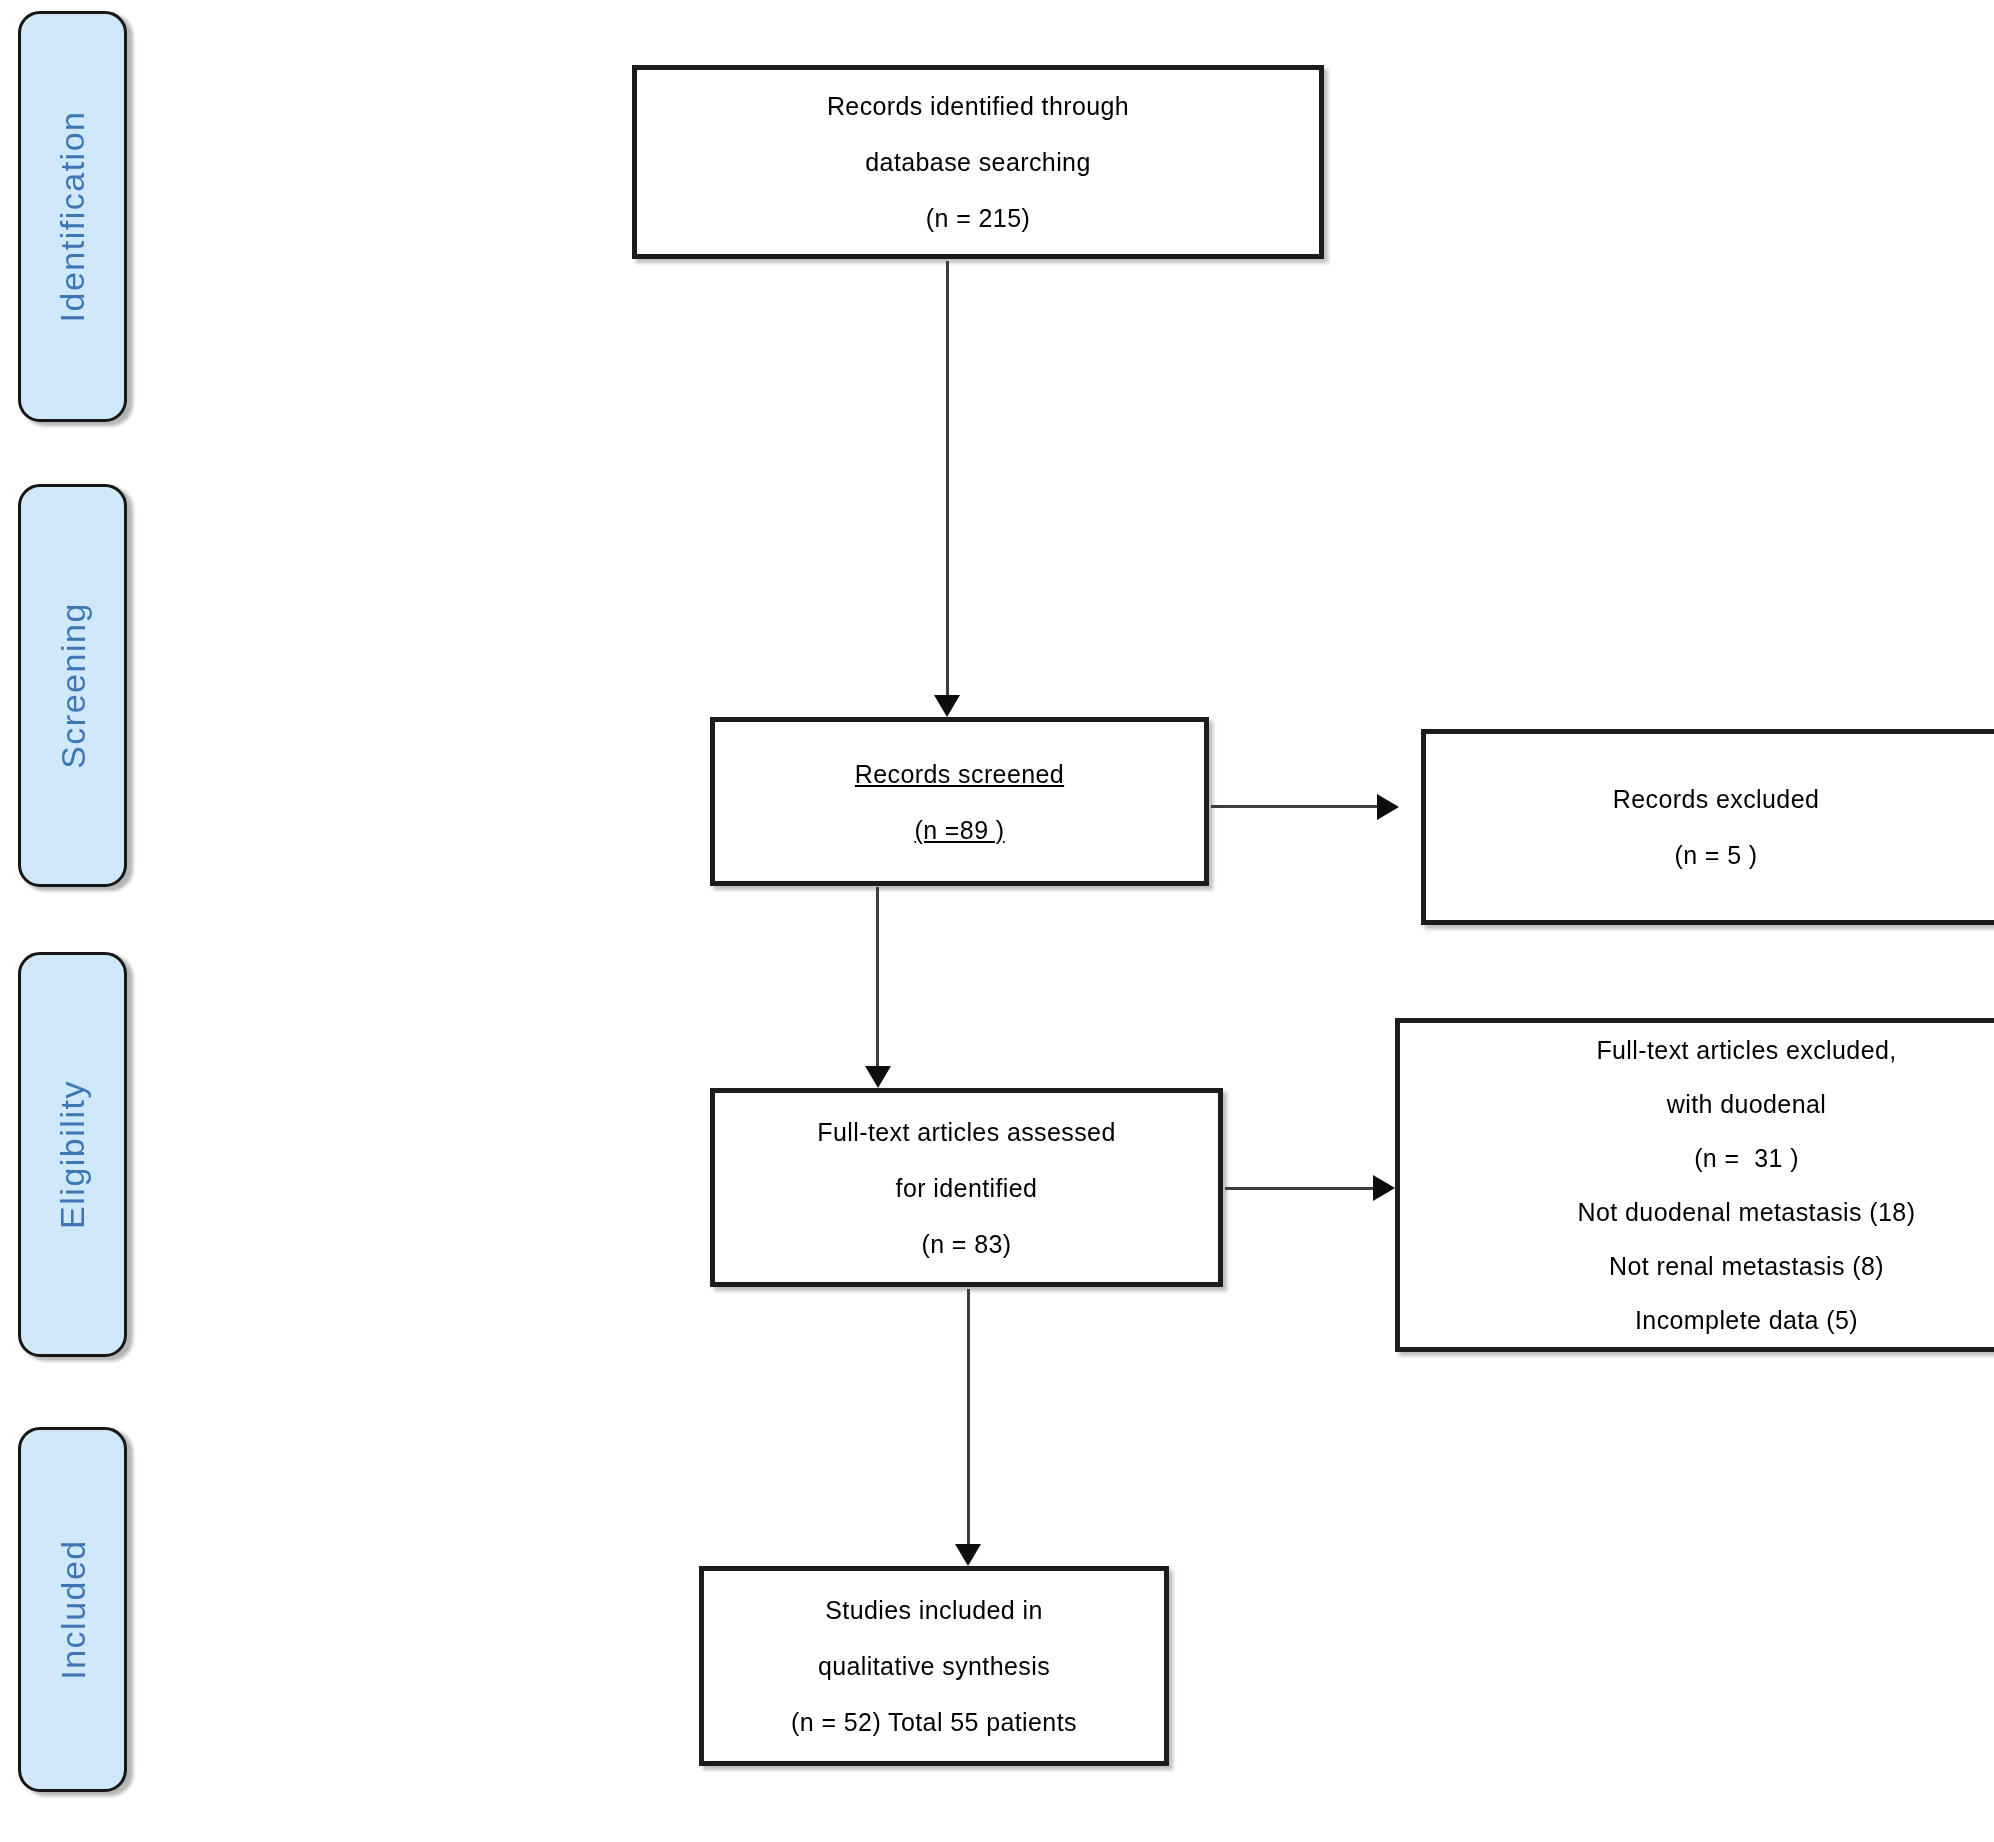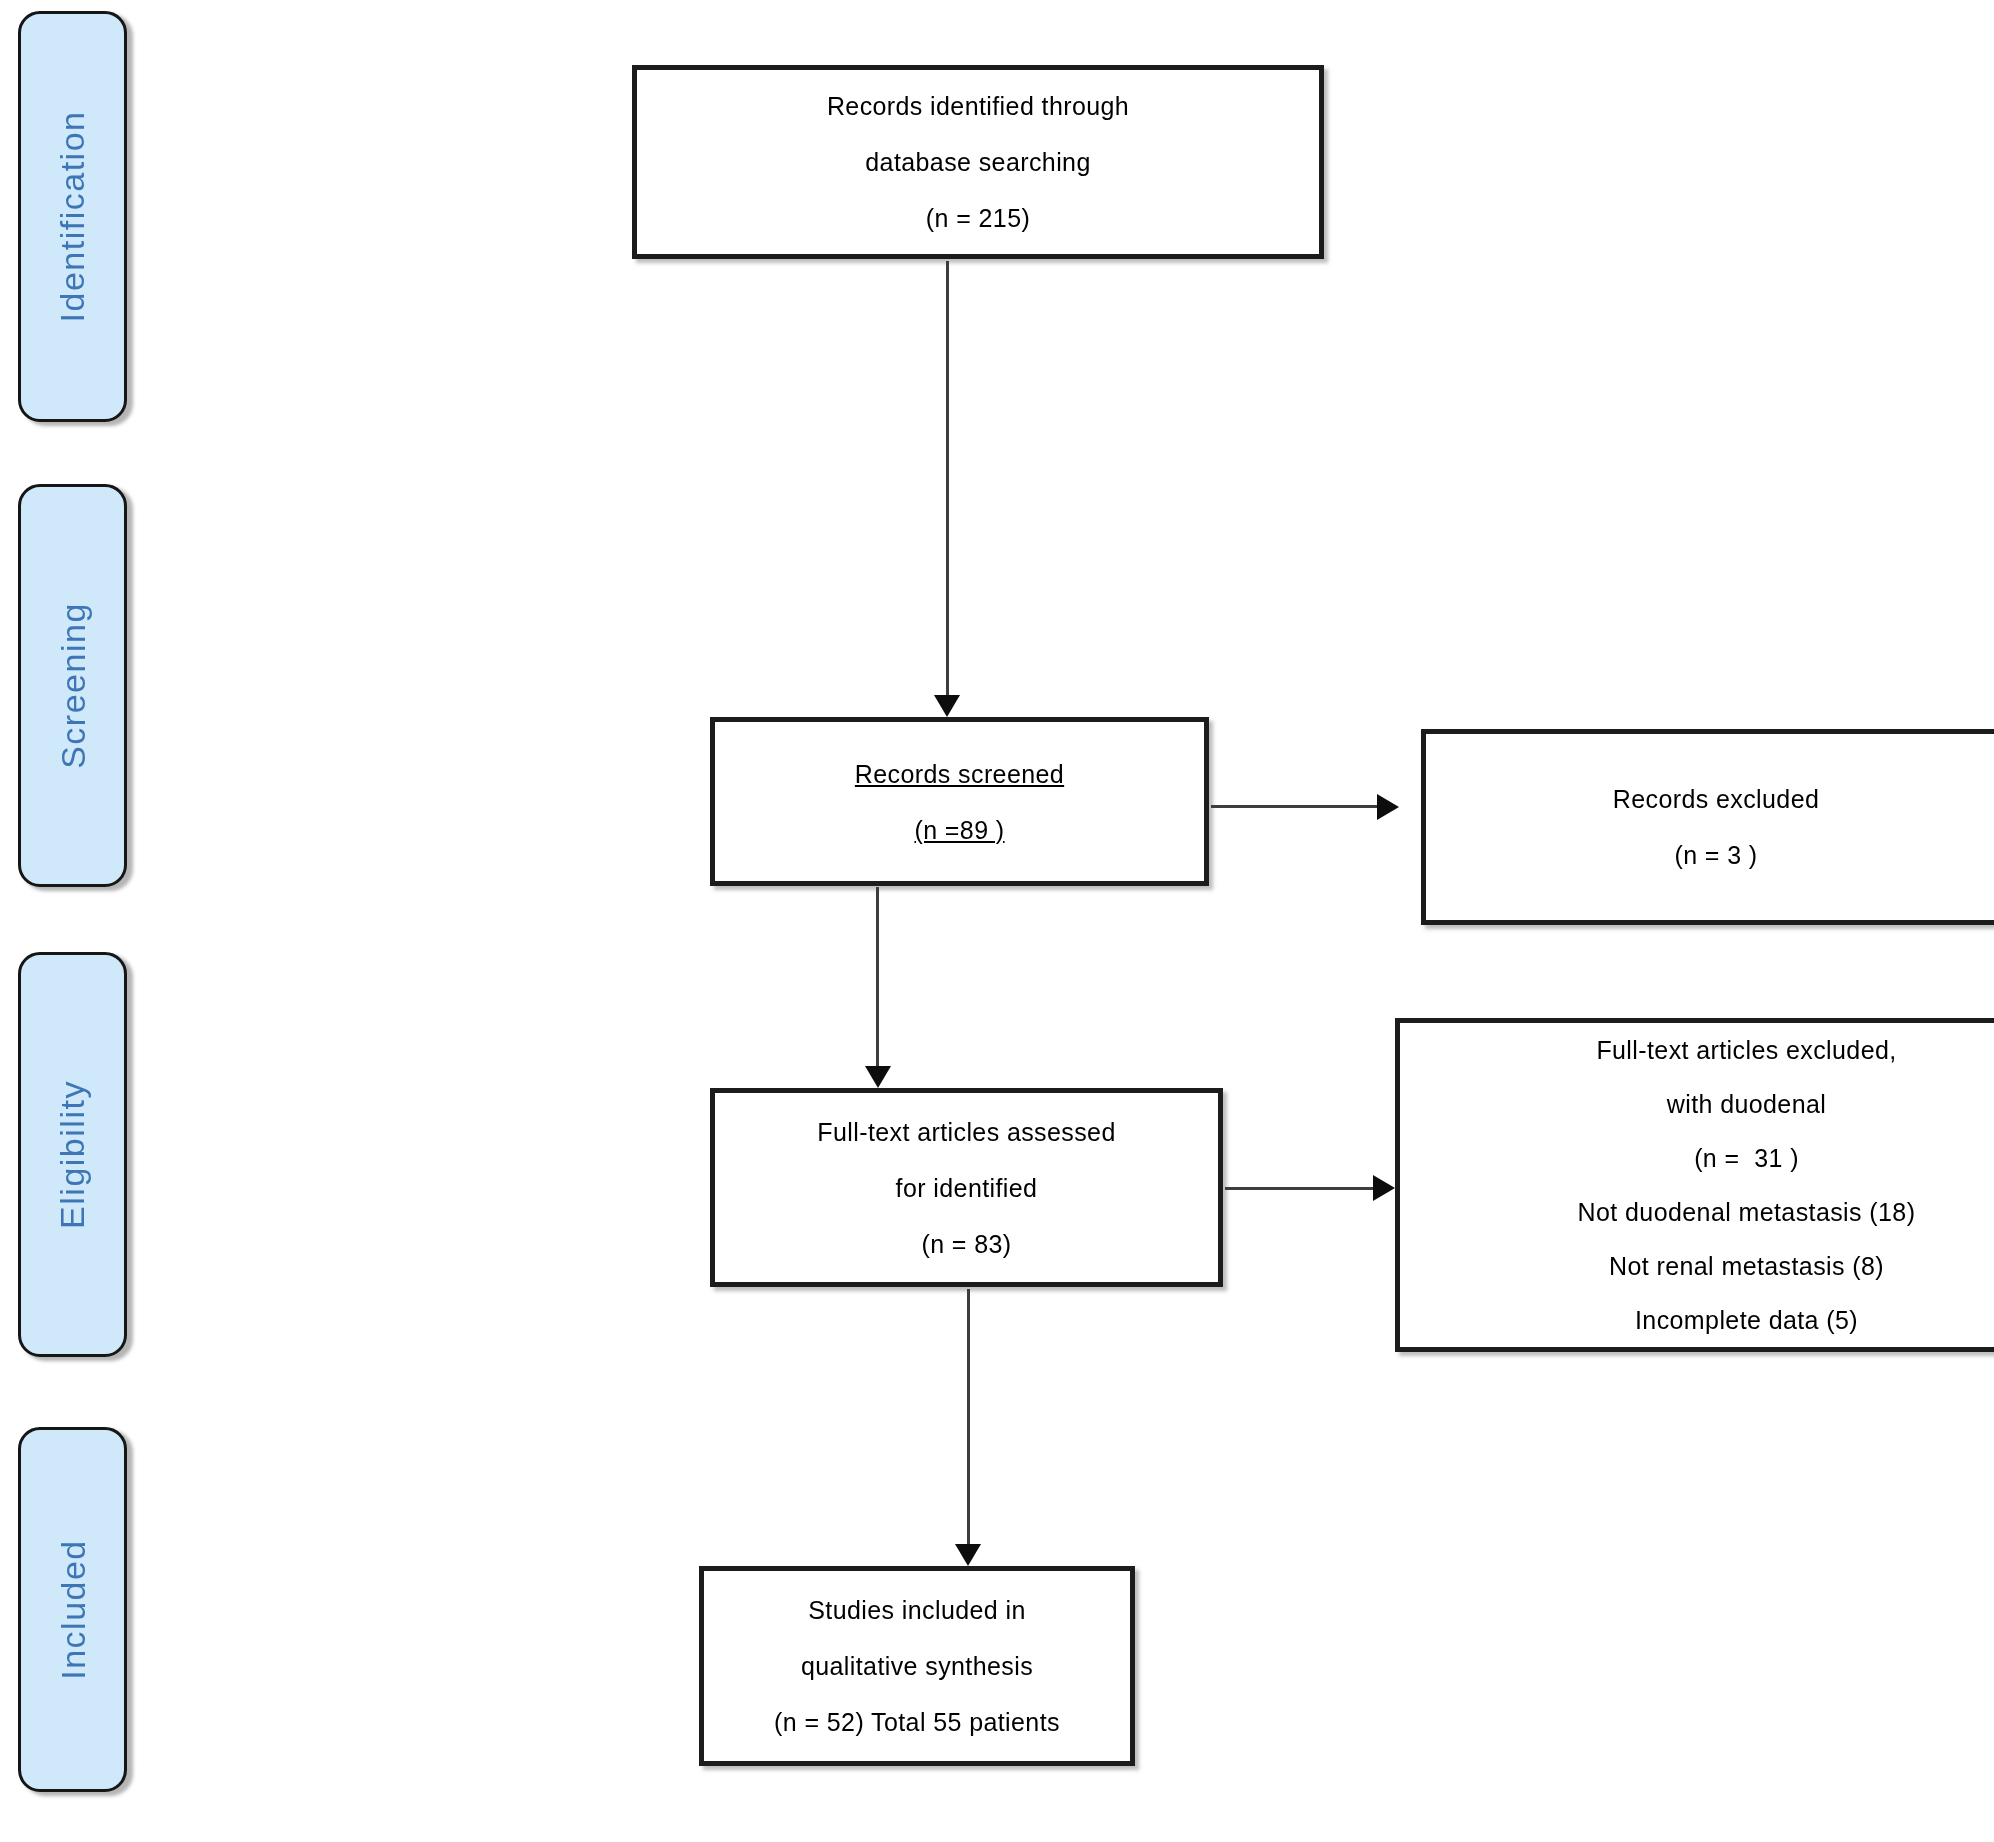--- a/index.html
+++ b/index.html
@@ -105,39 +105,39 @@
     <span class="fline">(n = 215)</span>
   </div>
 
   <div class="fbox" style="left:710px;top:717px;width:499px;height:169px;text-decoration:underline;">
     <span class="fline">Records screened</span>
     <span class="fline">(n =89 )</span>
   </div>
 
   <div class="fbox" style="left:1421px;top:717px;width:590px;height:196px;margin-top:12px;">
     <span class="fline">Records excluded</span>
-    <span class="fline">(n = 3 )</span>
+    <span class="fline">(n = 5 )</span>
   </div>
 
   <div class="fbox" style="left:710px;top:1088px;width:513px;height:199px;">
     <span class="fline">Full-text articles assessed</span>
     <span class="fline">for identified</span>
     <span class="fline">(n = 83)</span>
   </div>
 
   <div class="fbox fbox-reasons" style="left:1395px;top:1018px;width:703px;height:334px;">
     <span class="fline">Full-text articles excluded,</span>
     <span class="fline">with duodenal</span>
     <span class="fline">(n =  31 )</span>
     <span class="fline left">Not duodenal metastasis (18)</span>
     <span class="fline left">Not renal metastasis (8)</span>
     <span class="fline left">Incomplete data (5)</span>
   </div>
 
-  <div class="fbox" style="left:699px;top:1566px;width:436px;height:200px;">
+  <div class="fbox" style="left:699px;top:1566px;width:470px;height:200px;">
     <span class="fline">Studies included in</span>
     <span class="fline">qualitative synthesis</span>
     <span class="fline">(n = 52) Total 55 patients</span>
   </div>
 
   <div class="vline" style="left:946px;top:261px;height:434px;"></div>
   <div class="arrow-down" style="left:934px;top:695px;"></div>
 
   <div class="vline" style="left:876px;top:887px;height:179px;"></div>
   <div class="arrow-down" style="left:865px;top:1066px;"></div>

